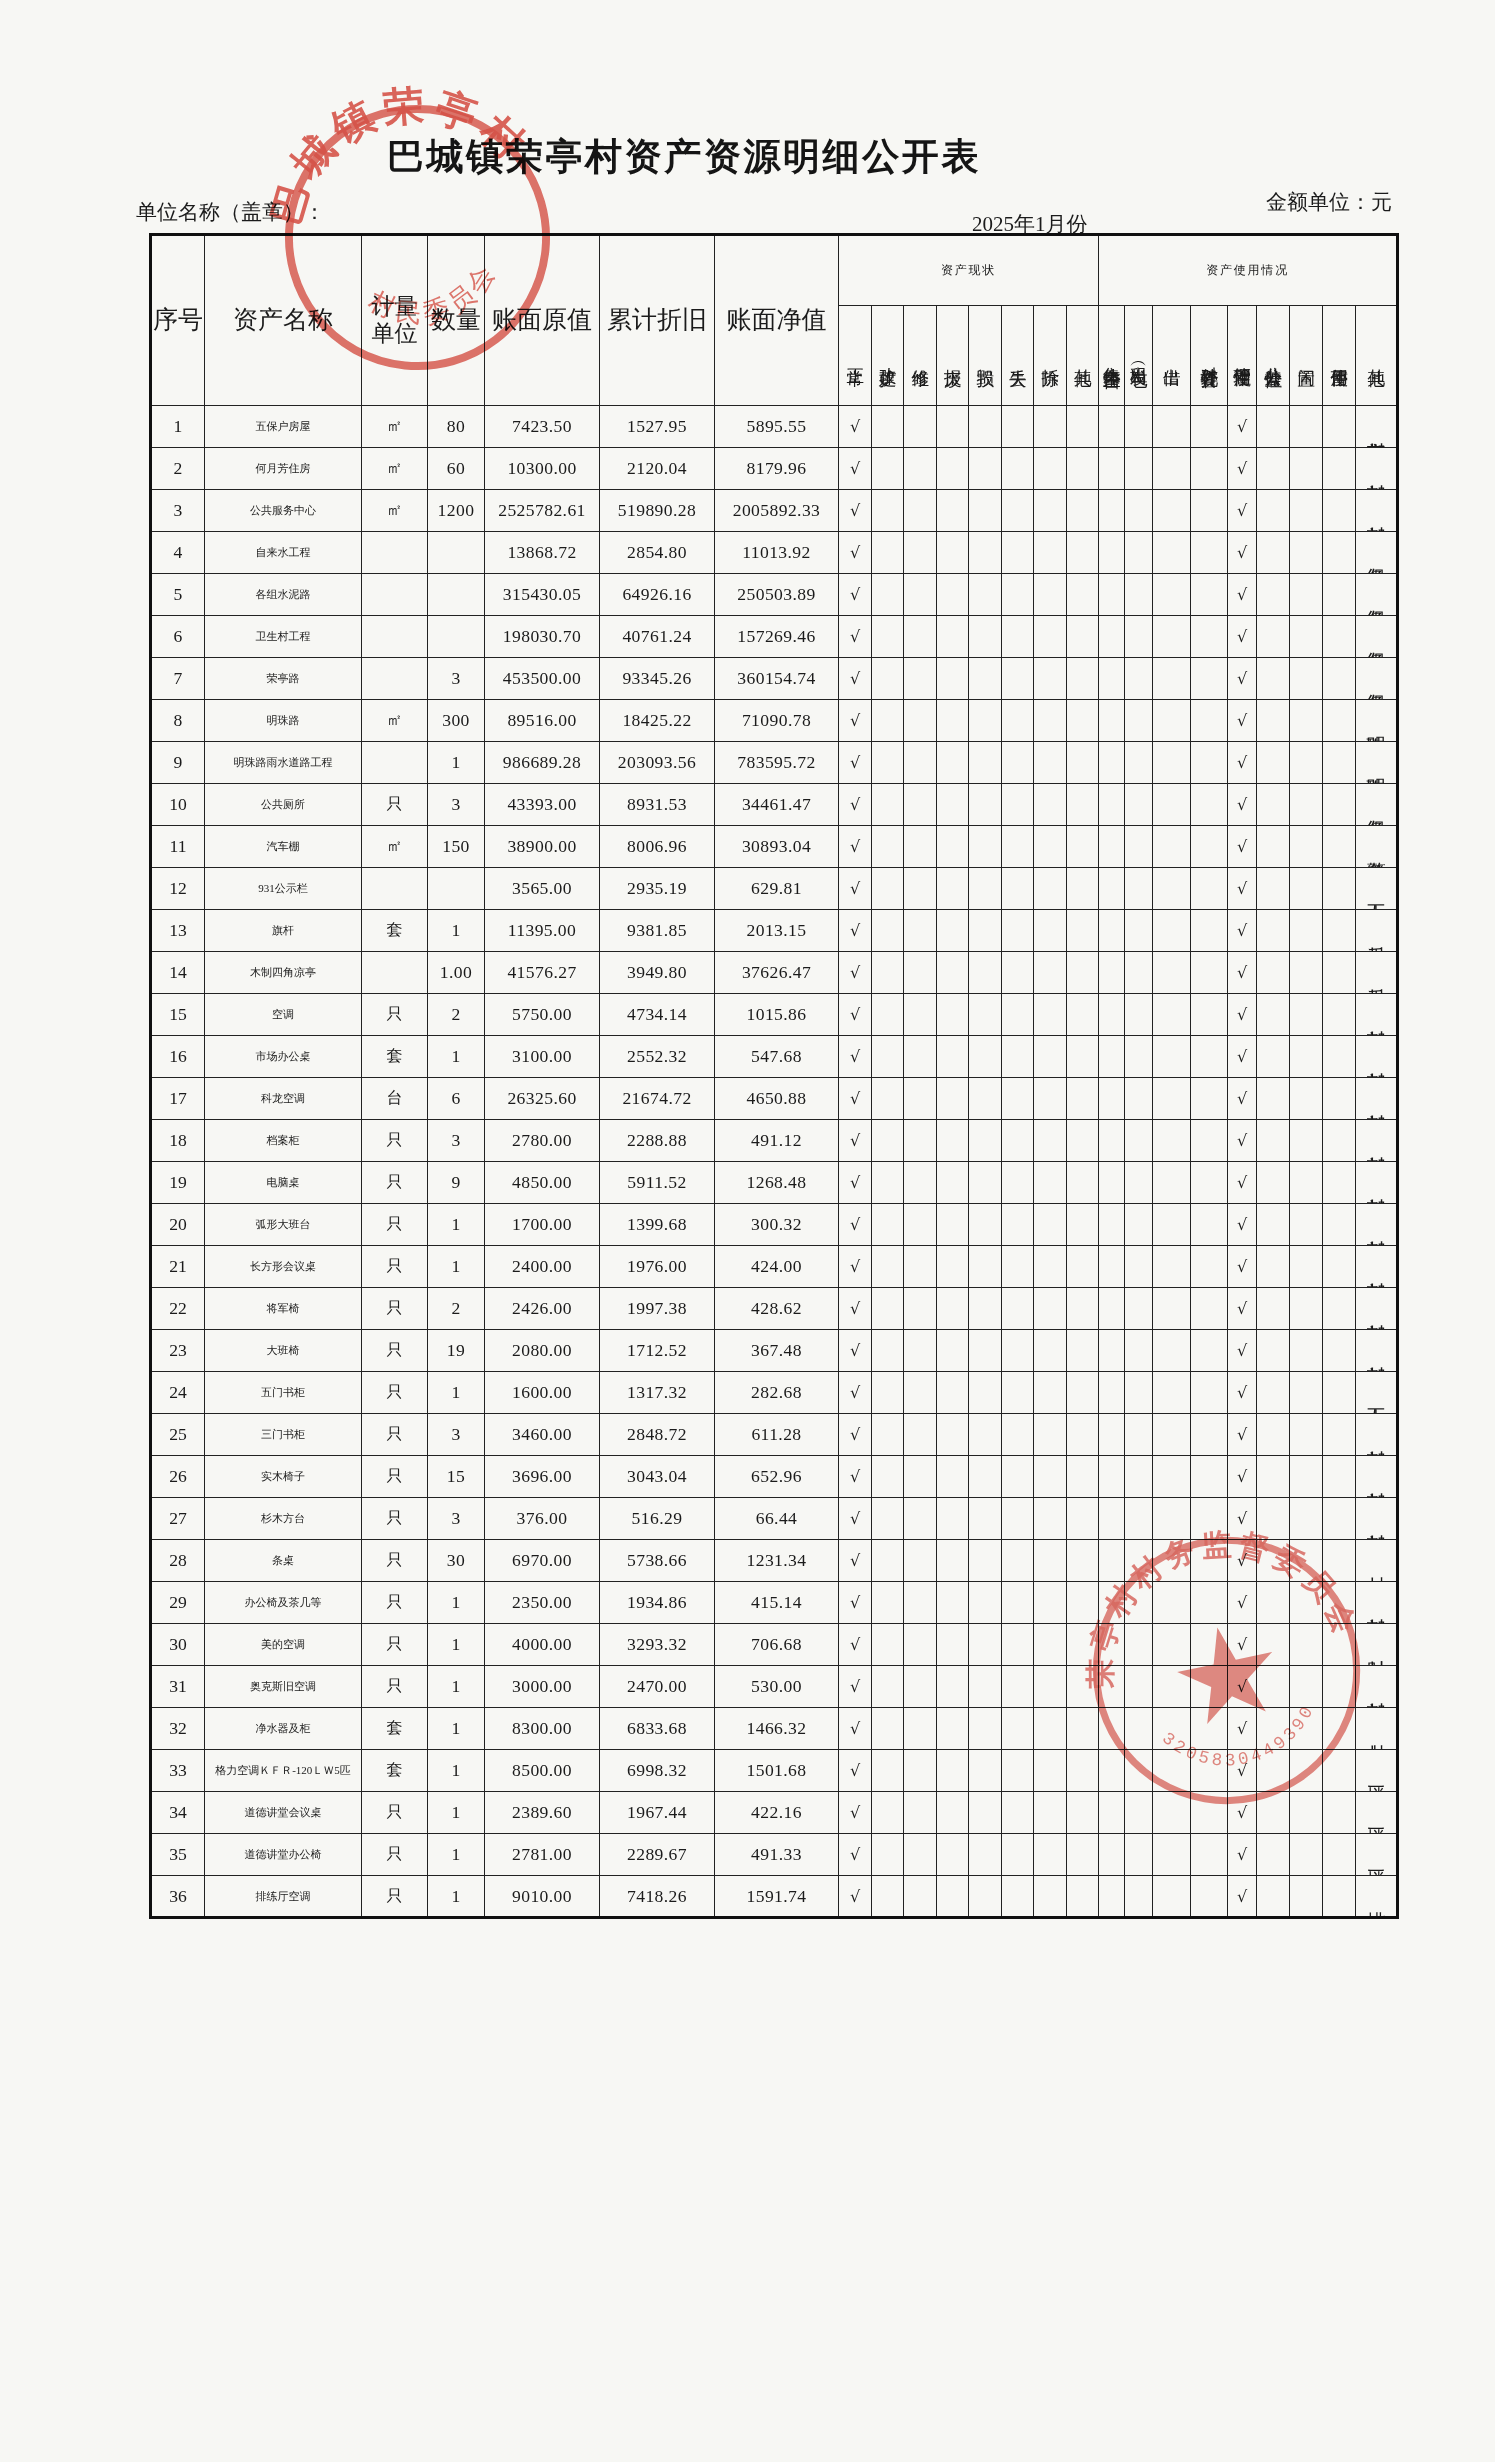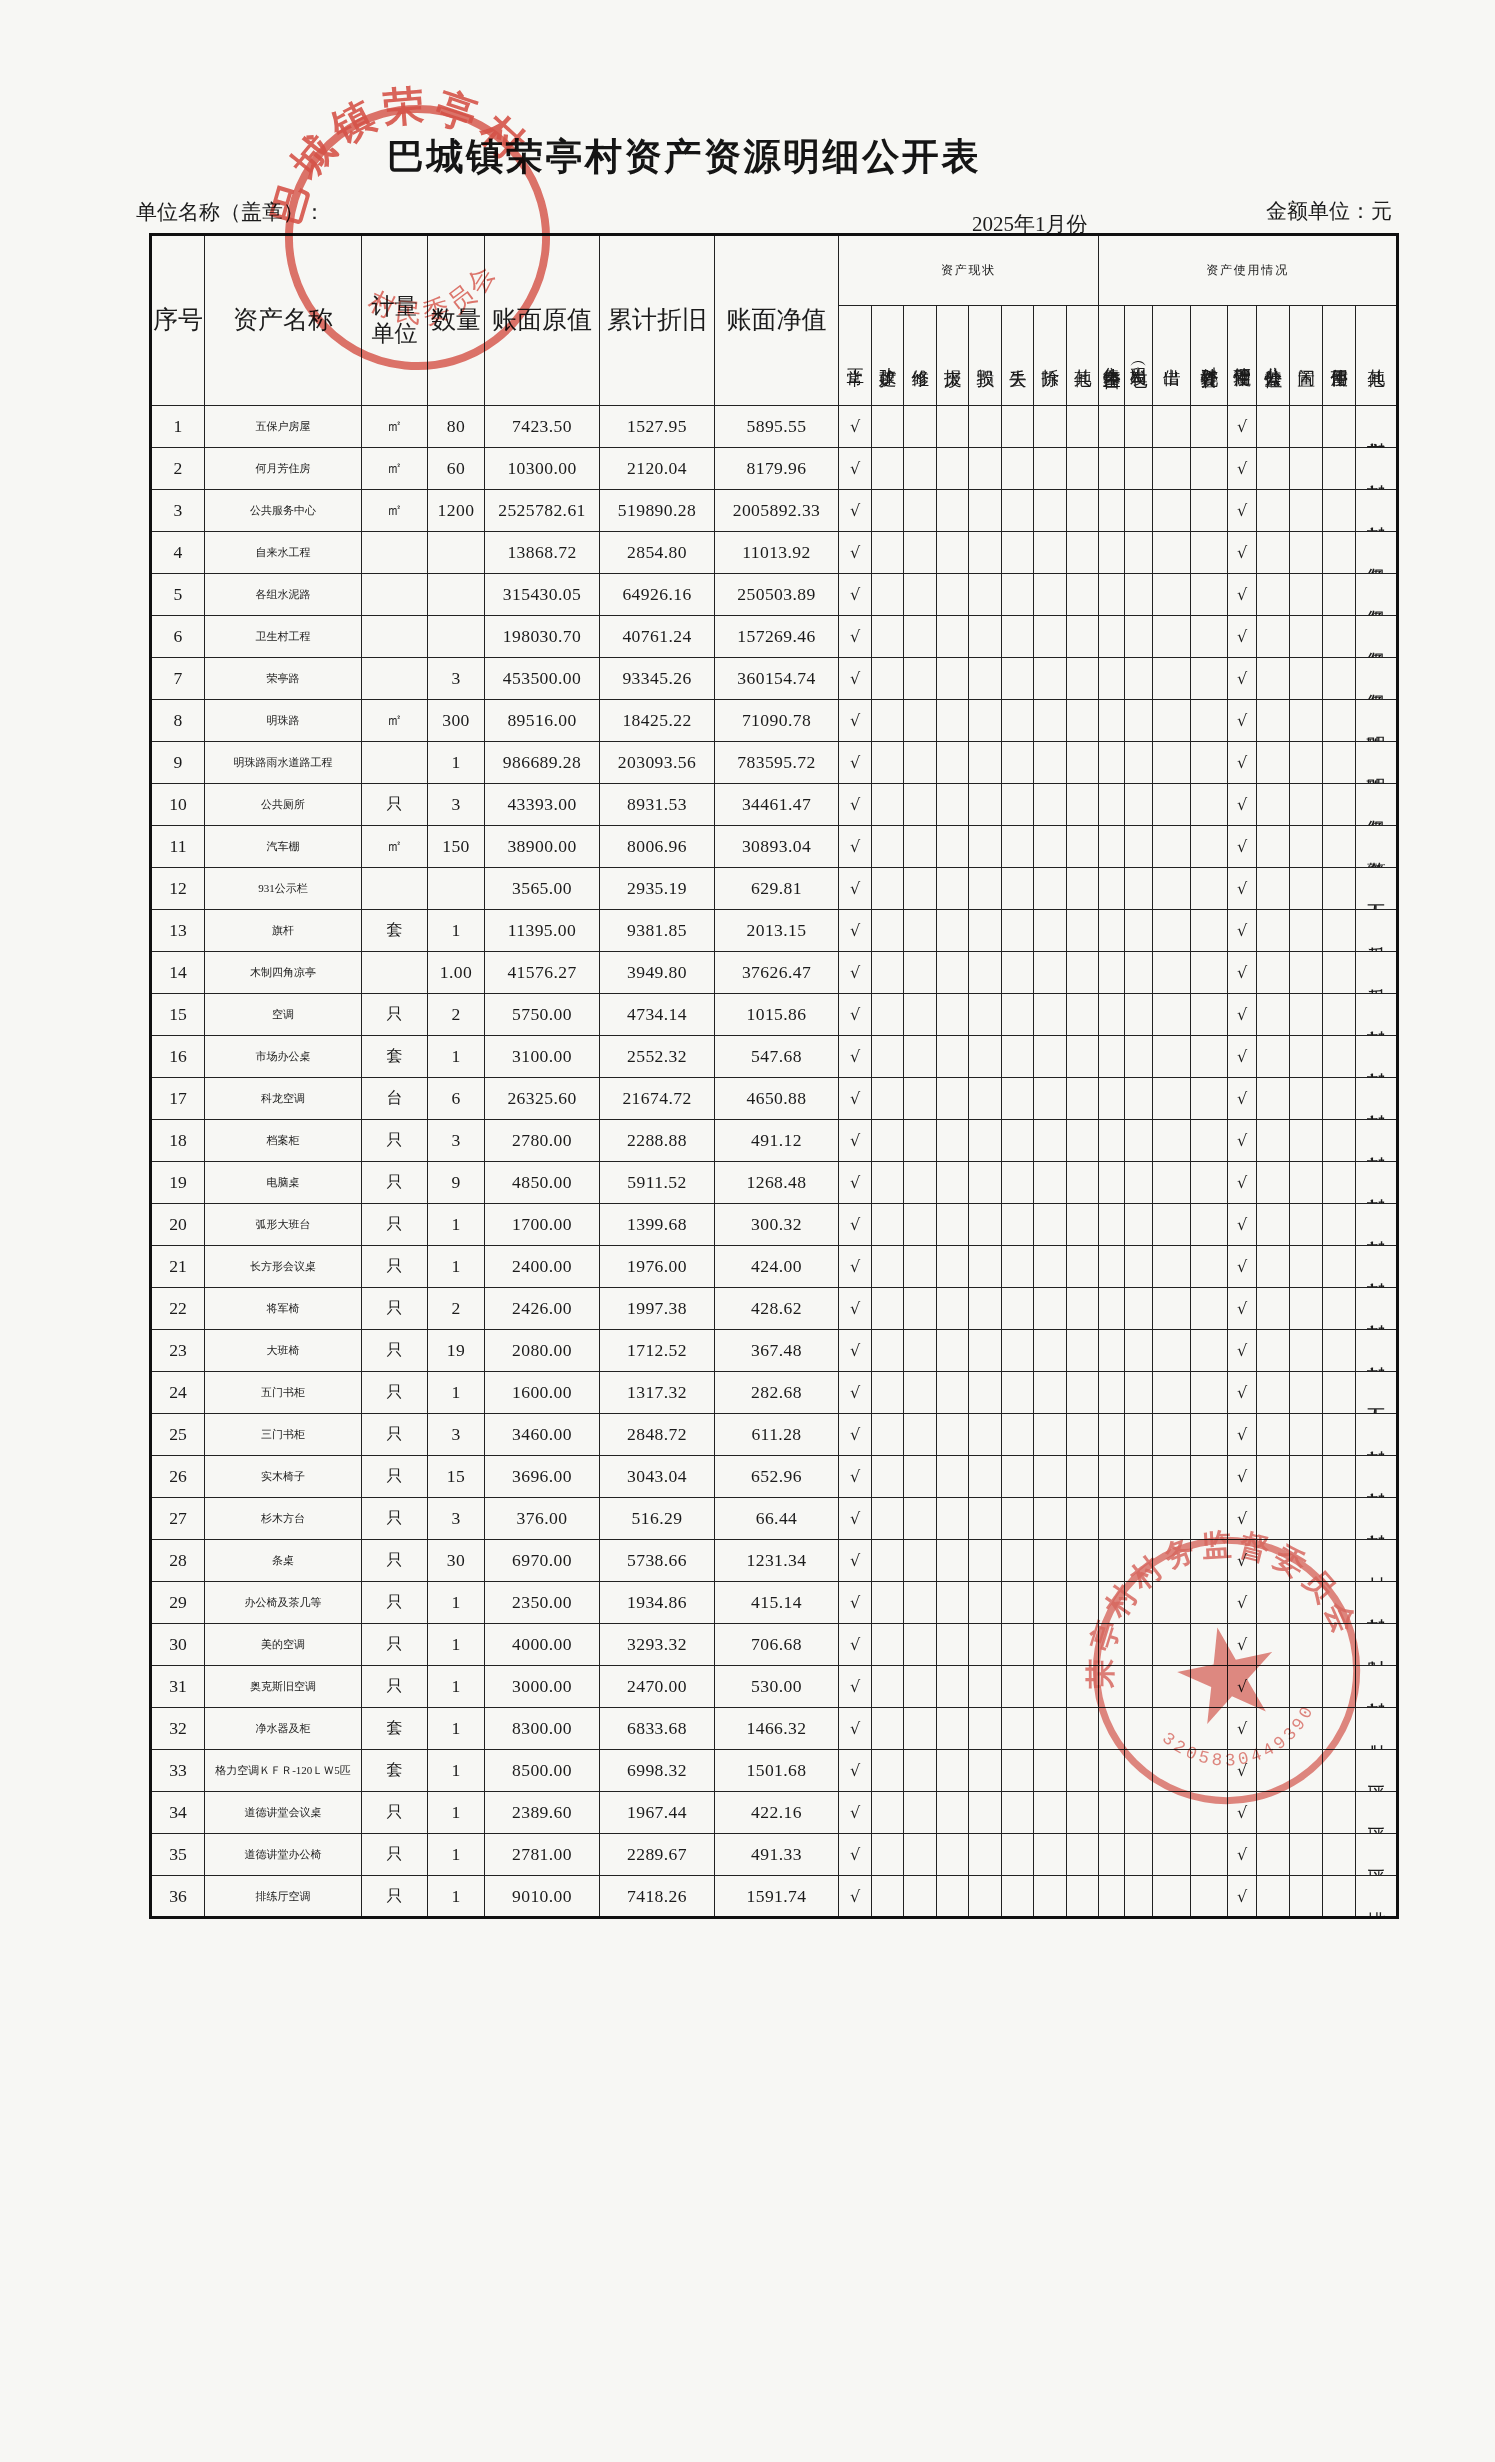--- a/index.html
+++ b/index.html
@@ -4,21 +4,21 @@
 <style>
   html,body{margin:0;padding:0;}
   body{width:1495px;height:2462px;position:relative;background:#f7f7f4;
        font-family:"Liberation Serif","DejaVu Serif",serif;color:#1b1b1b;}
   .page-title{position:absolute;top:132px;left:0;width:1262px;box-sizing:border-box;
        padding-left:106px;text-align:center;font-size:37px;font-weight:700;letter-spacing:2.6px;
        font-family:"Liberation Sans","DejaVu Sans",sans-serif;color:#151515;}
   .info-row span{position:absolute;font-size:21px;white-space:nowrap;}
   .lbl-unitname{left:136px;top:198px;}
   .lbl-period{left:972px;top:210px;}
-  .lbl-amountunit{left:1266px;top:197px;}
+  .lbl-amountunit{left:1266px;top:188px;}
   table.asset{position:absolute;left:149px;top:233px;width:1243px;border-collapse:collapse;
        table-layout:fixed;border:3.5px solid #101010;background:transparent;}
   .asset th,.asset td{border:1.8px solid #222;padding:0;text-align:center;vertical-align:middle;
        overflow:hidden;font-weight:normal;}
   .asset thead .h-main{font-size:25px;line-height:1.15;font-weight:500;}
   .asset thead .h-small{padding:0 8px;font-size:23px;}
   .asset thead .h-group{font-size:12px;height:69px;letter-spacing:1.8px;}
   .vcell{writing-mode:vertical-rl;text-orientation:upright;font-size:17.6px;line-height:1.05;
        height:99px;padding-top:2.6px;letter-spacing:0.9px;}
   tr.hdr2{height:99px;}

